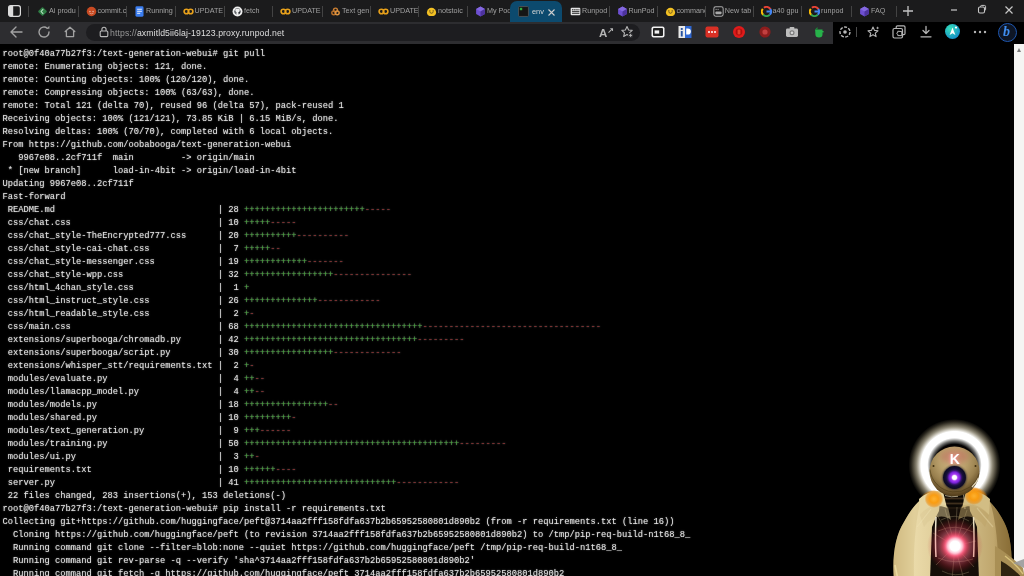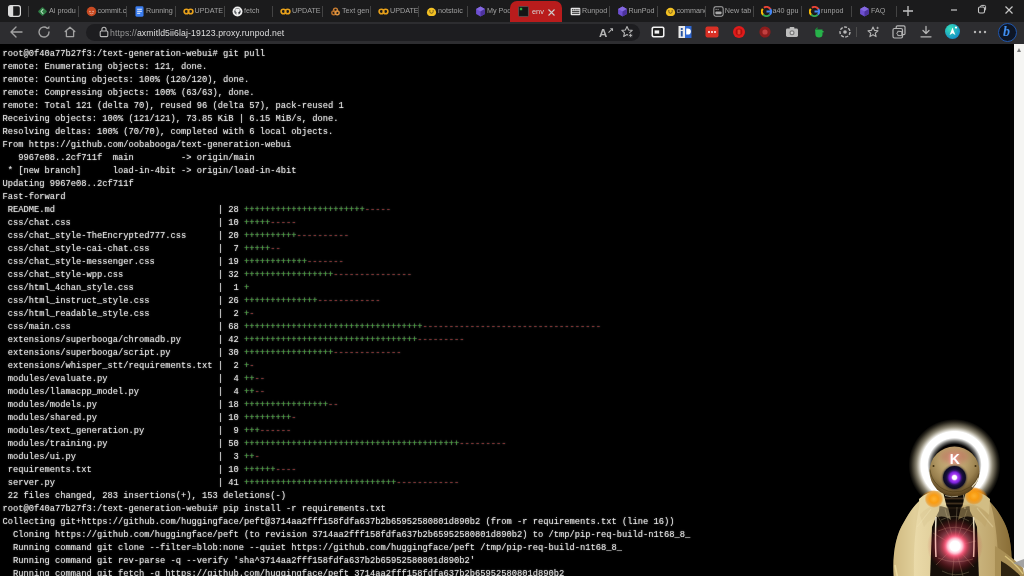--- a/index.html
+++ b/index.html
@@ -3,25 +3,25 @@
 <style>
 *{margin:0;padding:0;box-sizing:border-box}
 html,body{width:1024px;height:576px;overflow:hidden;background:#000}
 body{font-family:"Liberation Sans",sans-serif;position:relative}
 #tabbar{position:absolute;left:0;top:0;width:1024px;height:22px;background:#1b1b1c}
 .tab{position:absolute;top:0;height:38px;overflow:hidden}
 .tab .f{position:absolute;left:8px;top:5.5px;width:11px;height:11px}
 .tab .f svg{width:11px;height:11px;display:block}
 .tab .t{position:absolute;left:20px;top:6px;font-size:7.2px;color:#a0a0a0;white-space:nowrap}
 .tdiv{position:absolute;top:6px;width:1px;height:11px;background:#434343}
-#atab{position:absolute;left:510px;top:1px;width:52px;height:21px;background:#b91c1c;border-radius:7px 7px 0 0}
+#atab{position:absolute;left:510px;top:1px;width:52px;height:21px;background:#0c4a6e;border-radius:7px 7px 0 0}
 #atab .f{position:absolute;top:5px;width:11px;height:11px}
 #atab .f svg{width:11px;height:11px;display:block}
 #atab .t{position:absolute;top:6px;font-size:7.4px;white-space:nowrap}
-#toolbar{position:absolute;left:0;top:22px;width:1024px;height:22px;background:#2d2d30}
+#toolbar{position:absolute;left:0;top:22px;width:833px;height:22px;background:#2d2d30}
 #pill{position:absolute;left:86px;top:2px;width:554px;height:17px;background:#1d1d20;border-radius:9px;z-index:2}
 #url{position:absolute;left:110px;top:6px;z-index:3;font-size:8.7px;color:#dedede;letter-spacing:0.1px}
 #page{position:absolute;left:0;top:44px;width:1024px;height:532px;background:#000}
 #term{position:absolute;left:2.5px;top:3.5px;font-family:"Liberation Mono",monospace;font-size:8.75px;line-height:13px;color:#e4e4e4;white-space:pre;text-shadow:0 0 1.5px rgba(235,235,235,0.55)}
 #term .g{color:#46a33c}
 #term .r{color:#963232}
 #sbar{position:absolute;left:1014px;top:0;width:10px;height:532px;background:#f5f5f3}
 #sarr{position:absolute;left:1016.5px;top:4px;width:0;height:0;border-left:2.8px solid transparent;border-right:2.8px solid transparent;border-bottom:4.5px solid #7a7a7a}
 #avatar{position:absolute;left:855px;top:361px}
 #cursor{position:absolute;left:1013px;top:515px;width:0;height:0;border-top:4.5px solid transparent;border-bottom:5.5px solid transparent;border-right:11px solid #9a9a9a;opacity:0.9}

